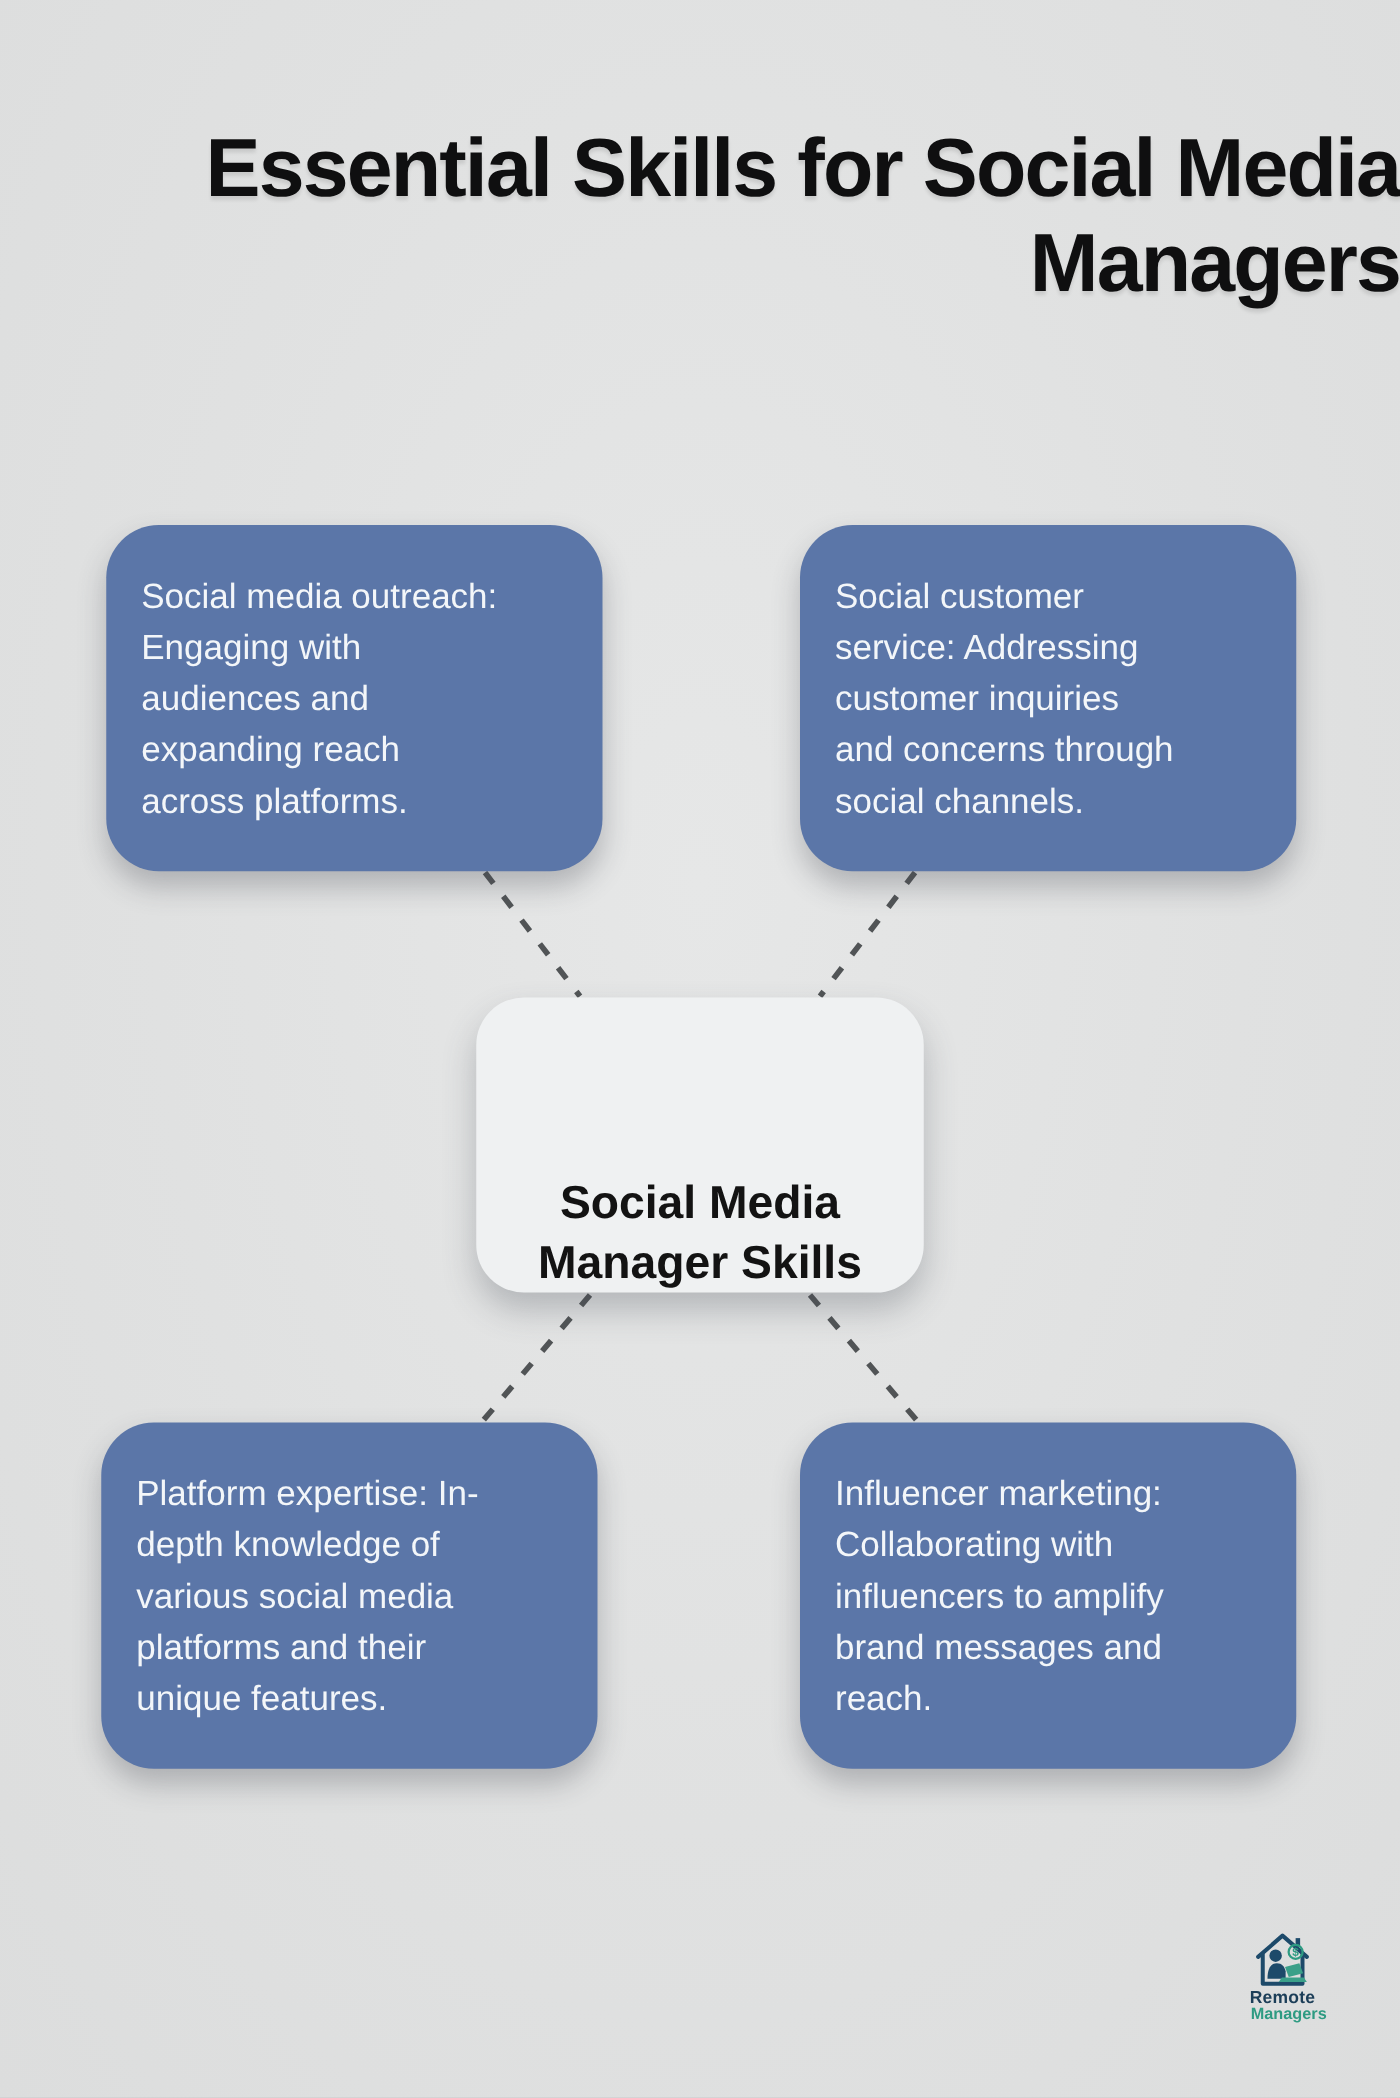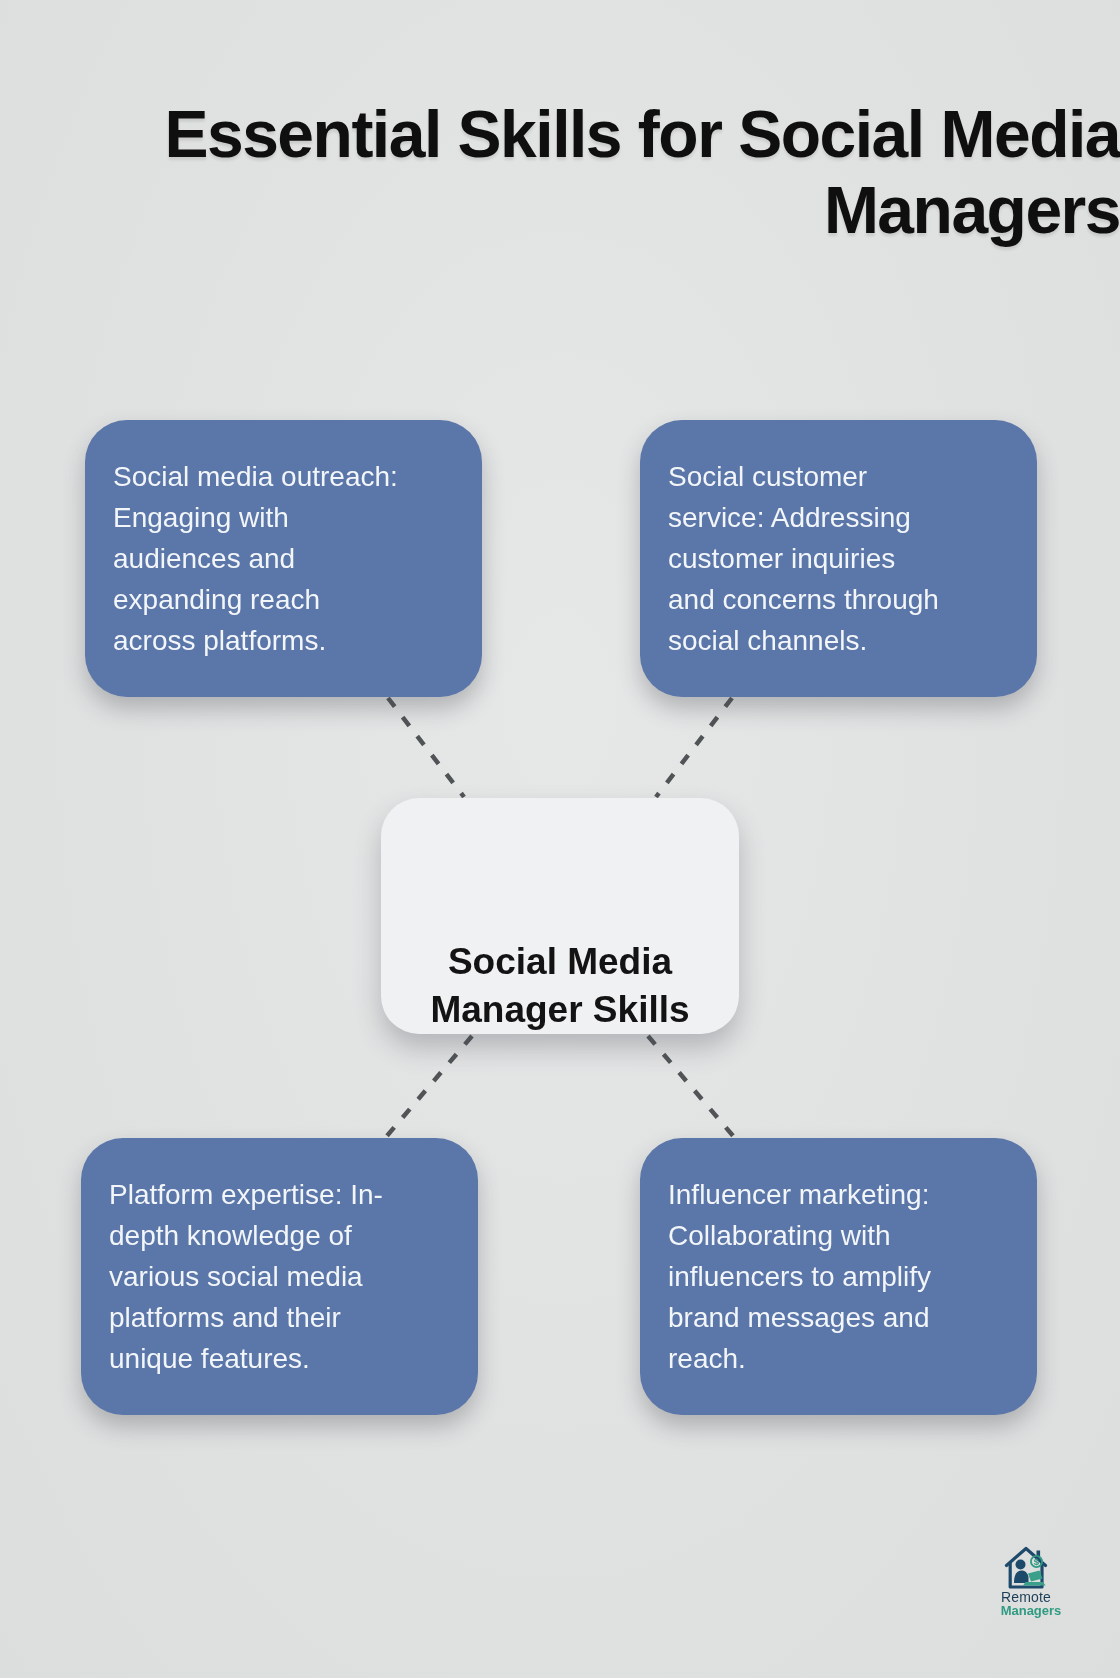--- a/index.html
+++ b/index.html
@@ -76,21 +76,21 @@
     position: absolute;
     right: 56px;
     bottom: 60px;
     width: 76px;
     text-align: center;
     line-height: 0;
   }
   .brand-logo svg { width: 48px; height: 46px; }
   .brand-name-top {
     font-size: 14px;
-    font-weight: 400;
+    font-weight: 700;
     color: #1c3e58;
     line-height: 14px;
     letter-spacing: 0.2px;
     text-align: center;
   }
   .brand-name-bottom {
     font-size: 13px;
     font-weight: 700;
     color: #2e9b82;
     line-height: 14px;

